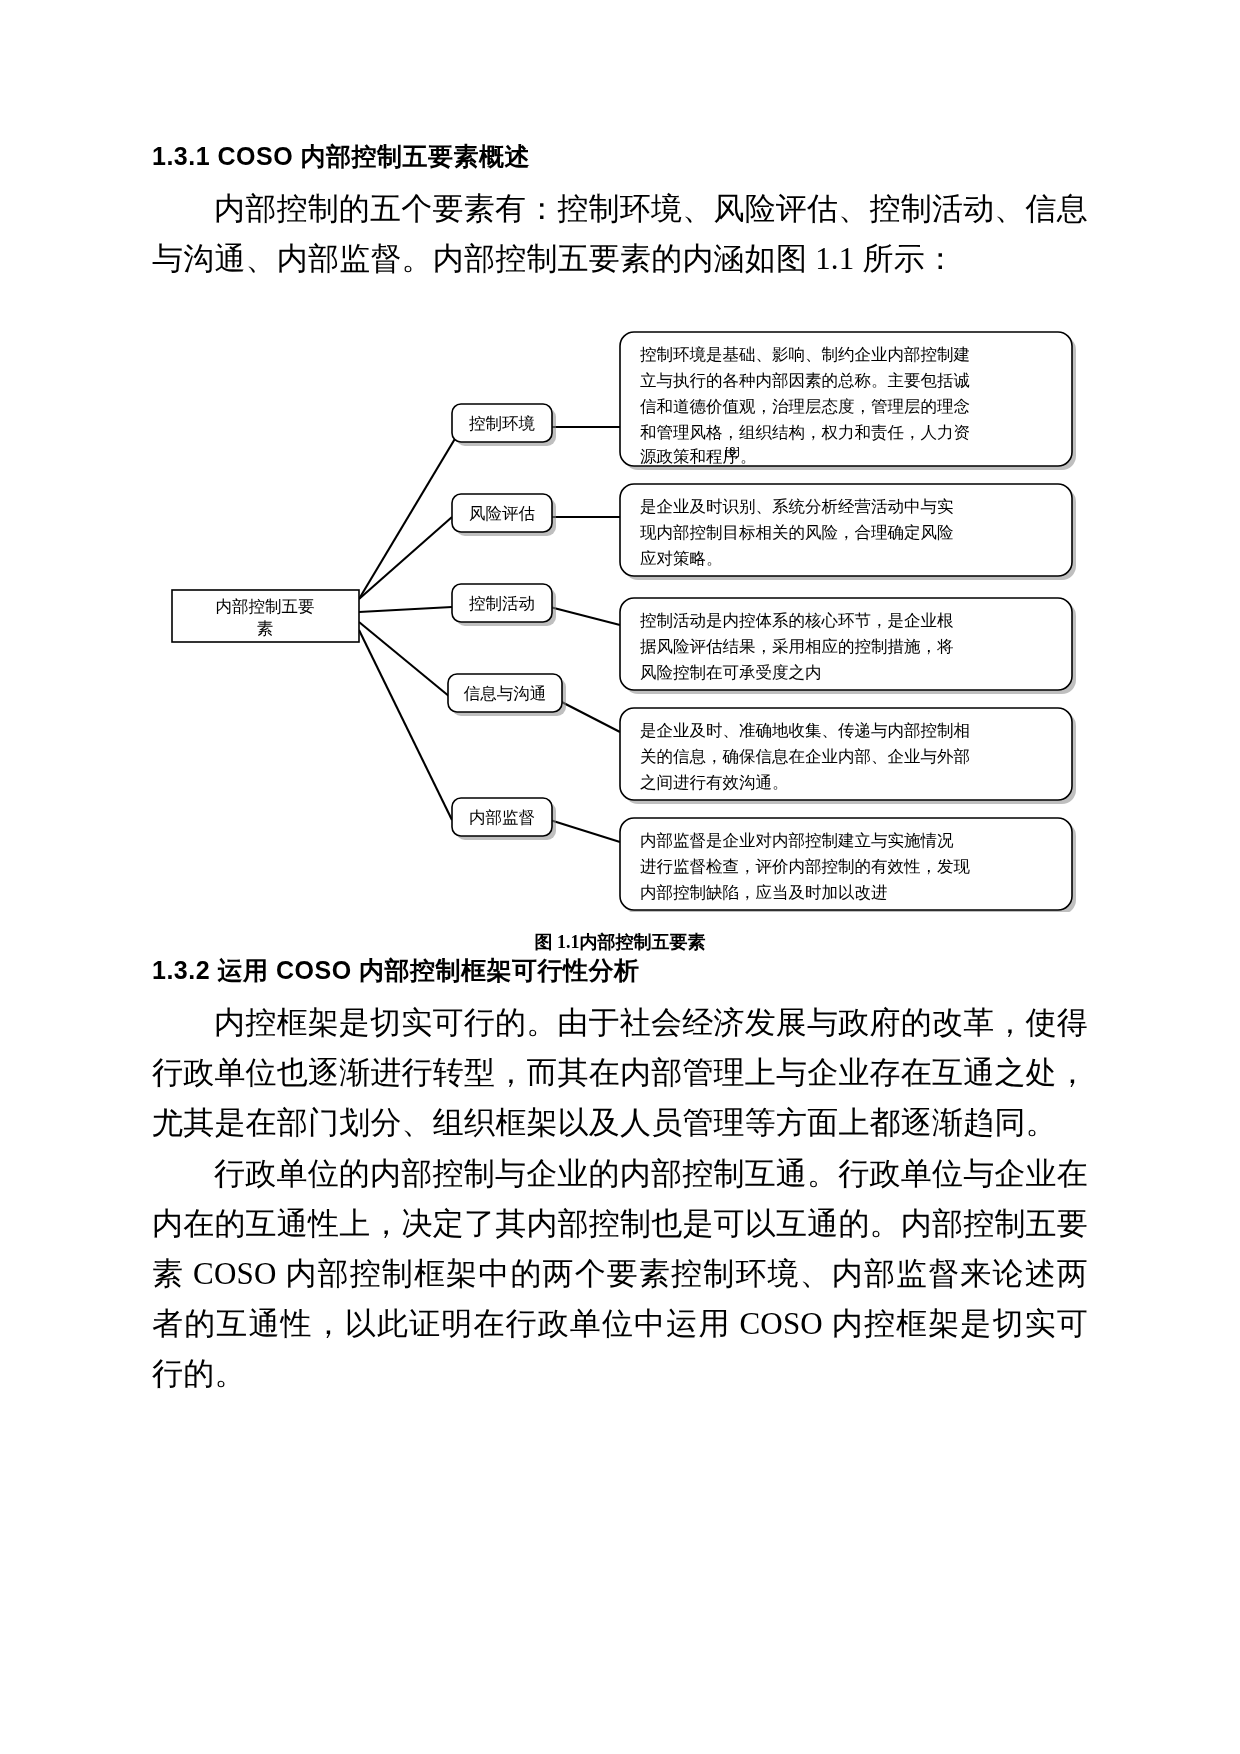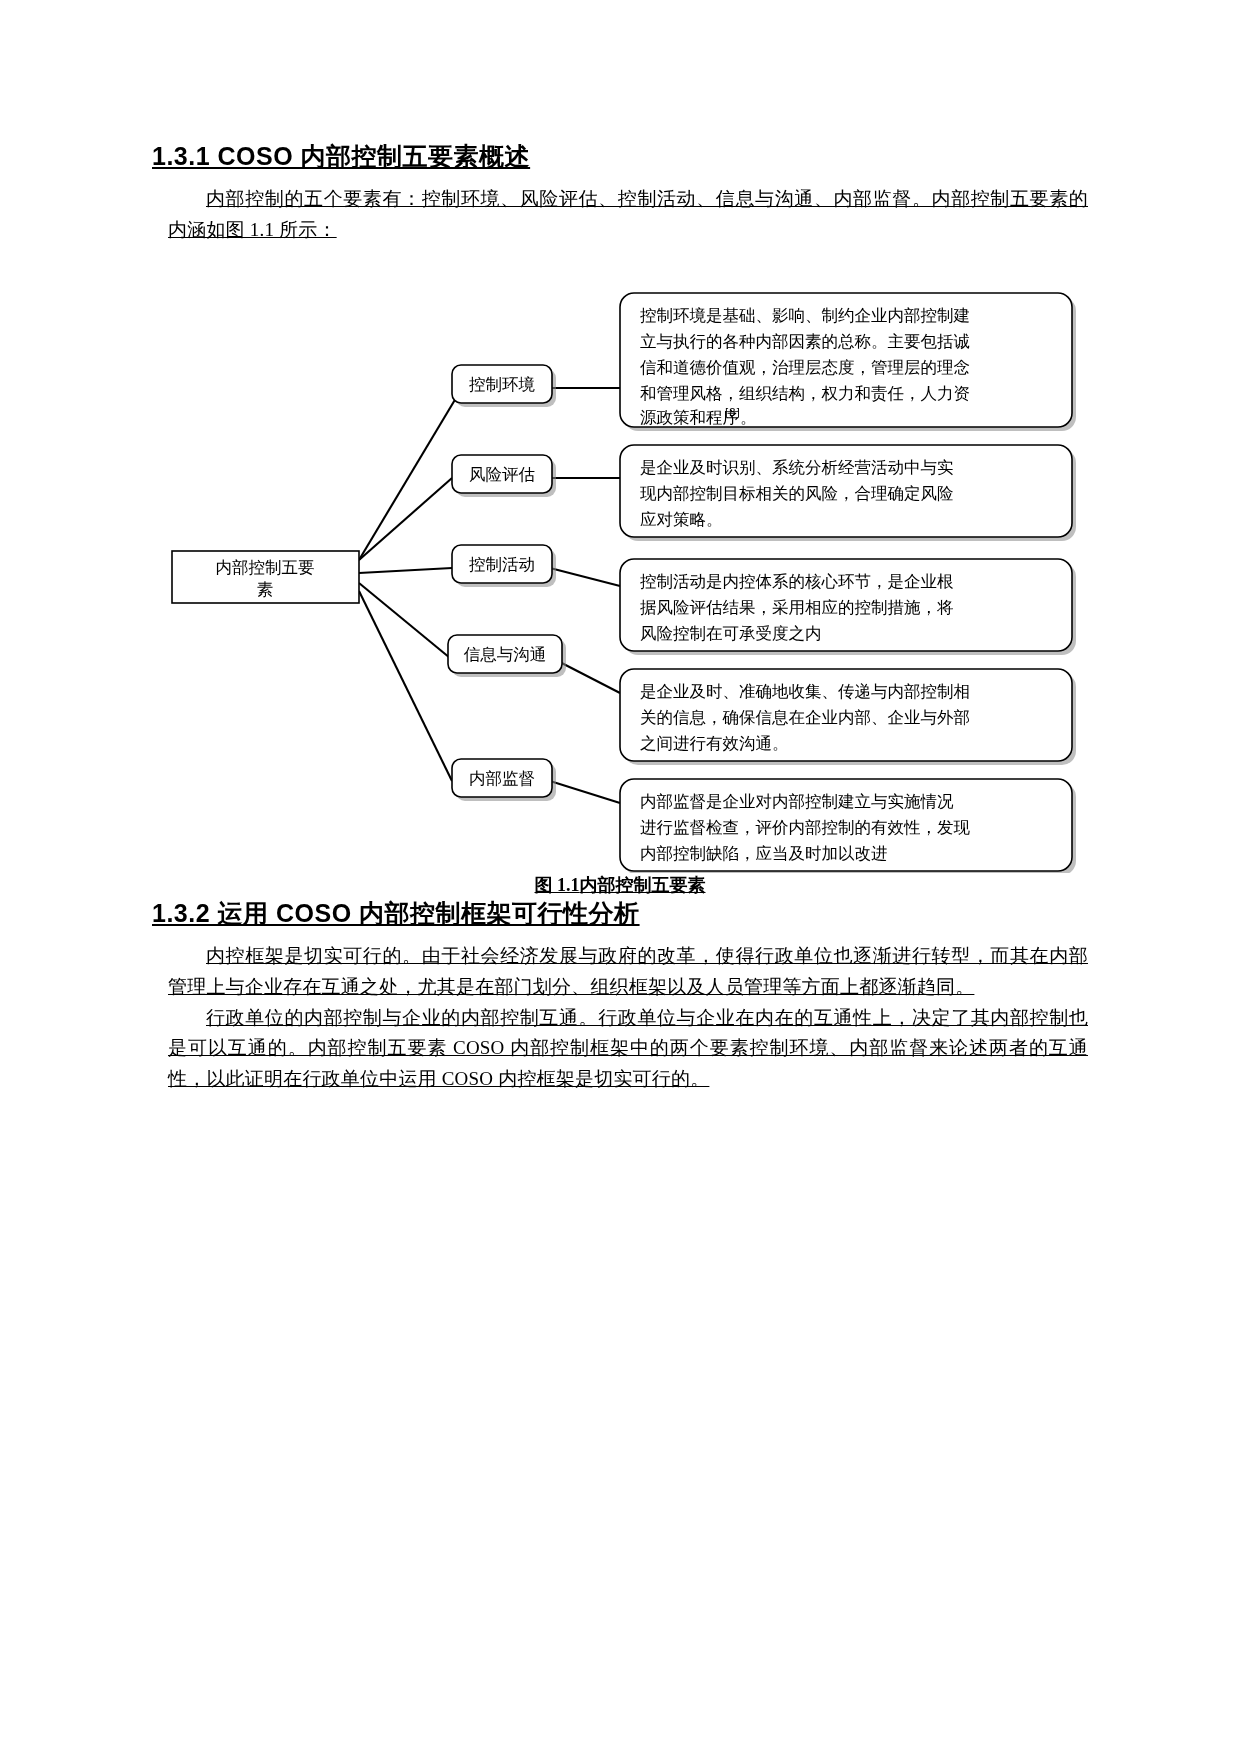--- a/index.html
+++ b/index.html
@@ -20,52 +20,51 @@
     top: 0; left: 0;
     width: 1240px;
     height: 1754px;
     background: #fff;
   }
   .content {
     position: absolute;
     left: 152px;
     top: 140px;
     width: 936px;
-    text-decoration: underline;
   }
 
   
   h2.section-heading {
     font-family: "Liberation Sans", "DejaVu Sans", sans-serif;
     font-size: 25px;
     font-weight: bold;
     letter-spacing: 0.5px;
     margin: 0 0 10px 0;
     line-height: 1.35;
   }
   .heading-gap { margin-top: 42px; }
 
   
   p.body-par {
-    font-size: 19px;
+    font-size: 31px;
     line-height: 1.62;
-    margin: 0 0 0 16px;
+    margin: 0 0 0 0;
     text-align: justify;
     text-justify: inter-ideograph;
     text-indent: 2em;
     letter-spacing: 0.2px;
   }
 
   
   .fig-caption {
     text-align: center;
     font-family: "Liberation Sans", "DejaVu Sans", sans-serif;
     font-size: 18px;
     font-weight: bold;
-    margin-top: 0;
+    margin-top: 18px;
   }
   .fig-caption .num {
     font-family: "Liberation Serif", "DejaVu Serif", serif;
     font-weight: bold;
   }
 
   
   .diagram-wrap {
     position: relative;
     width: 936px;

